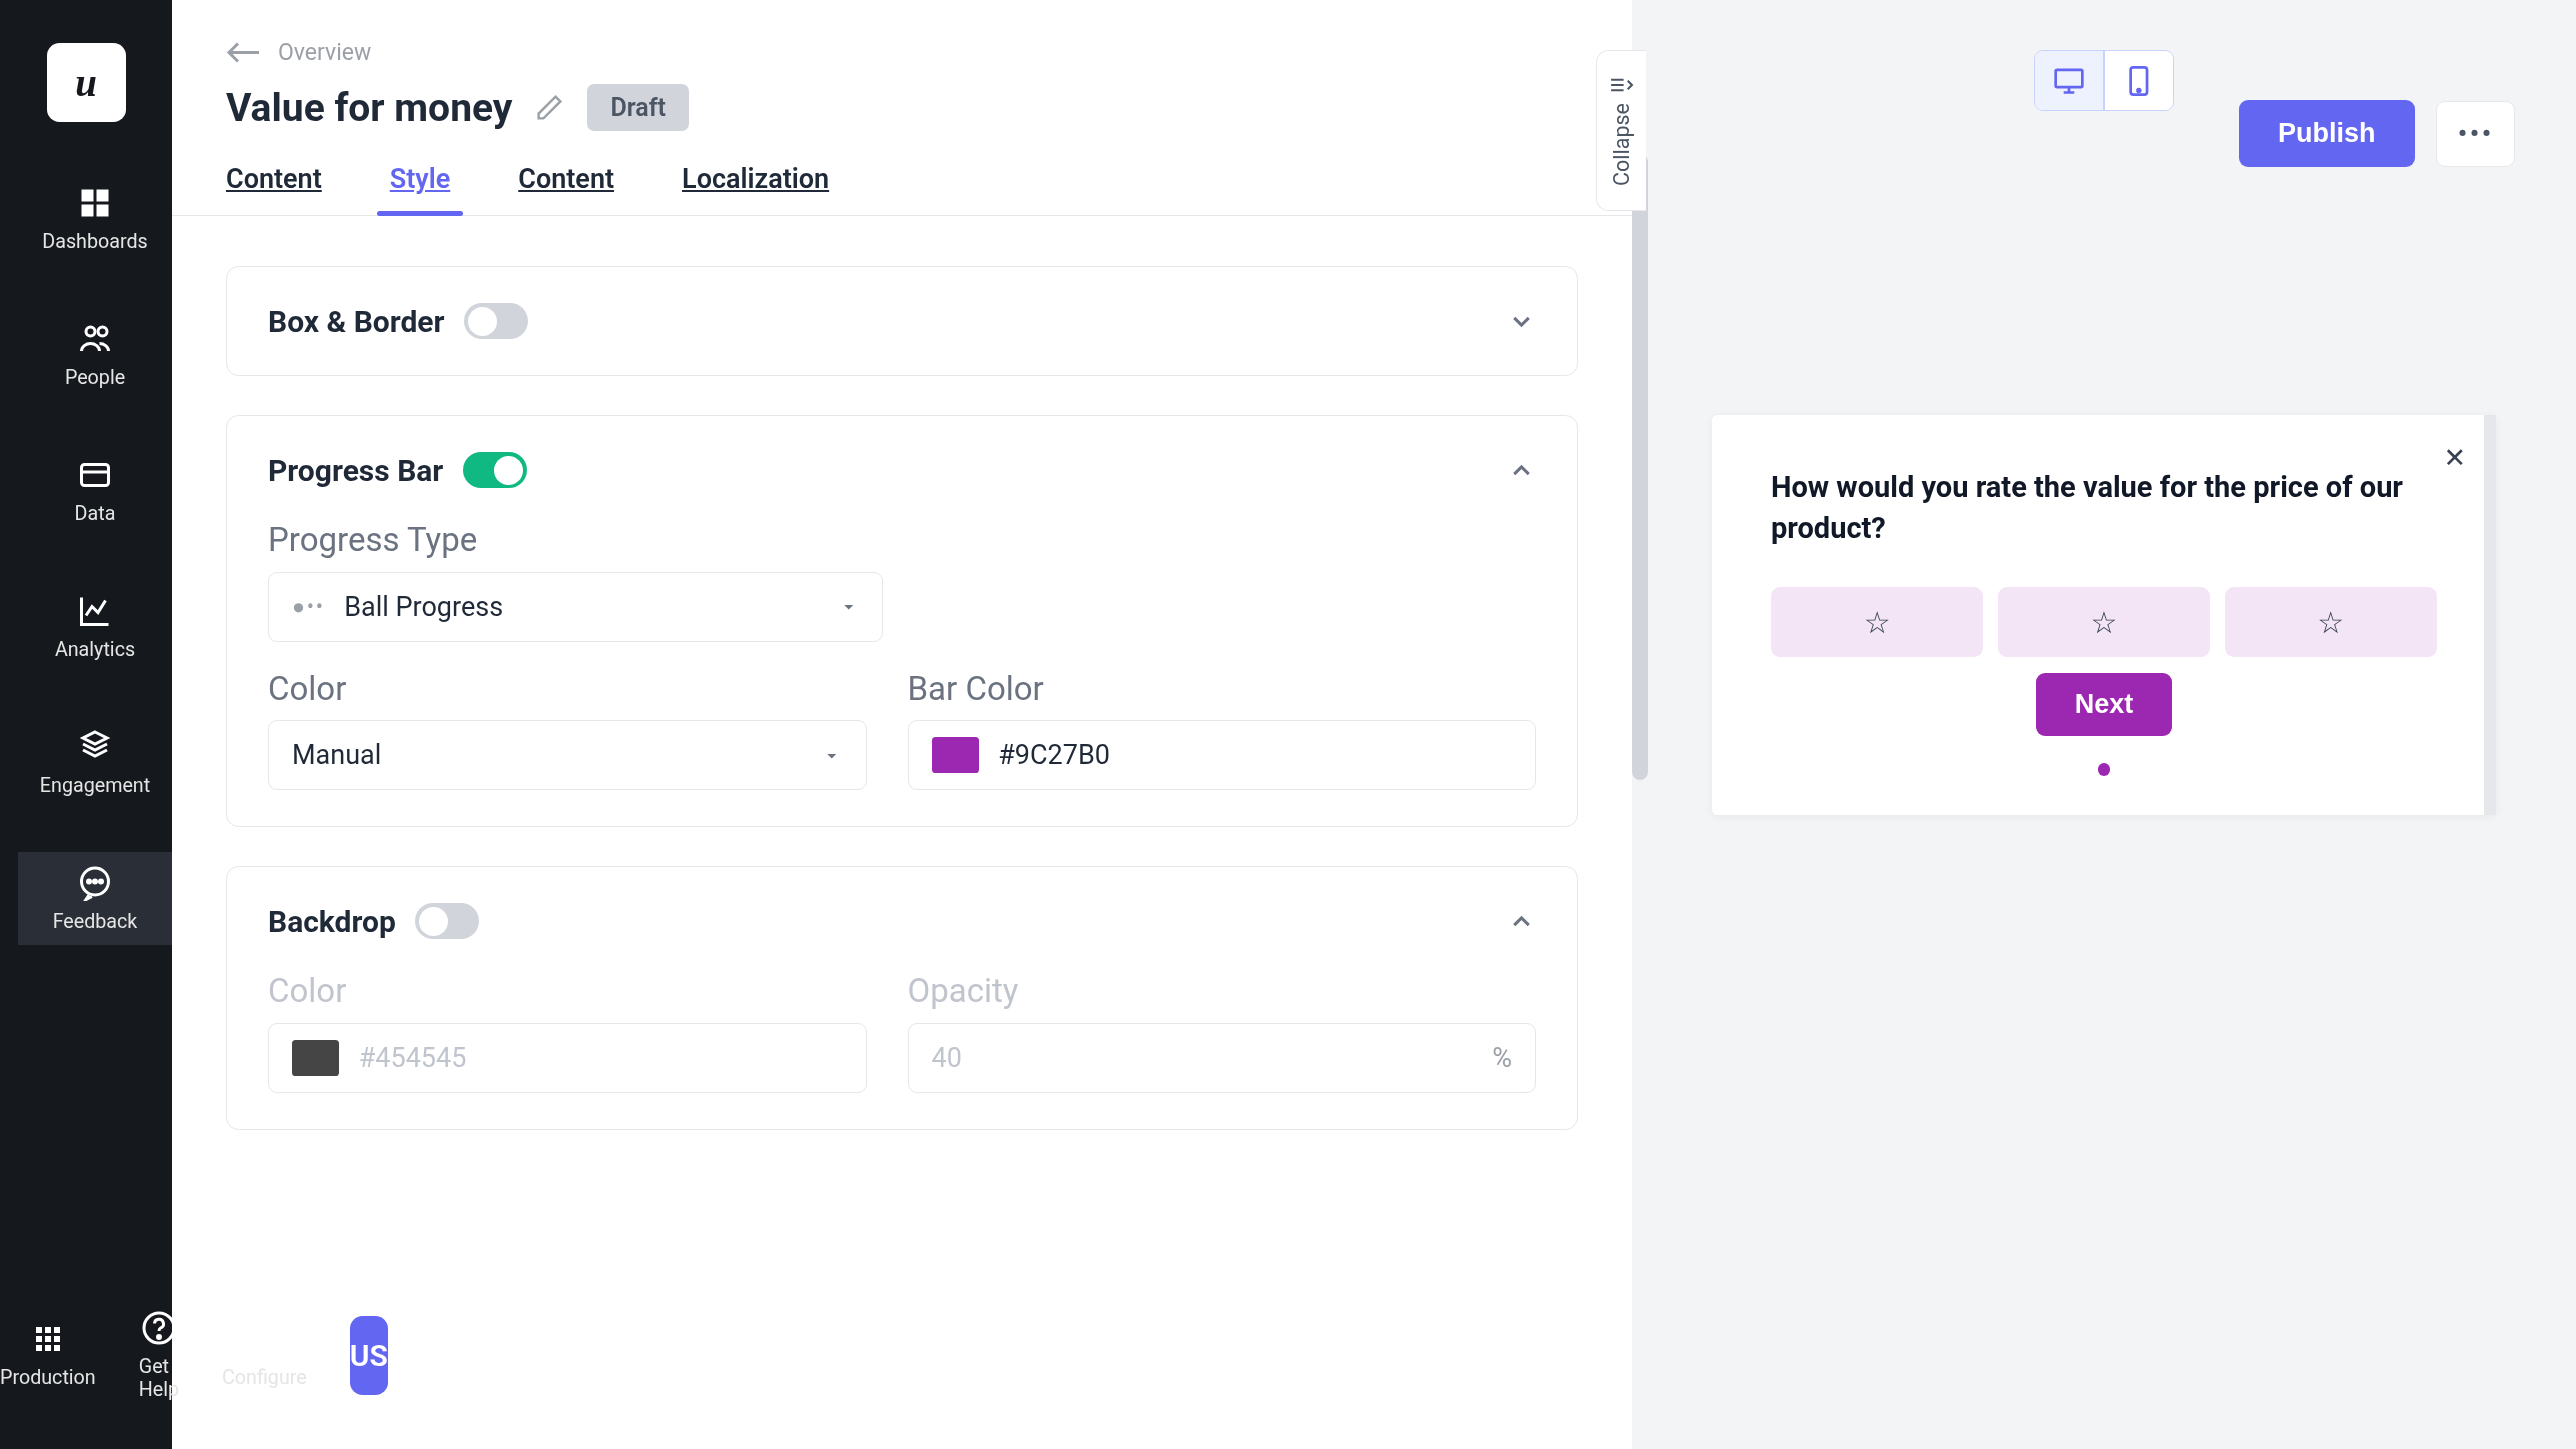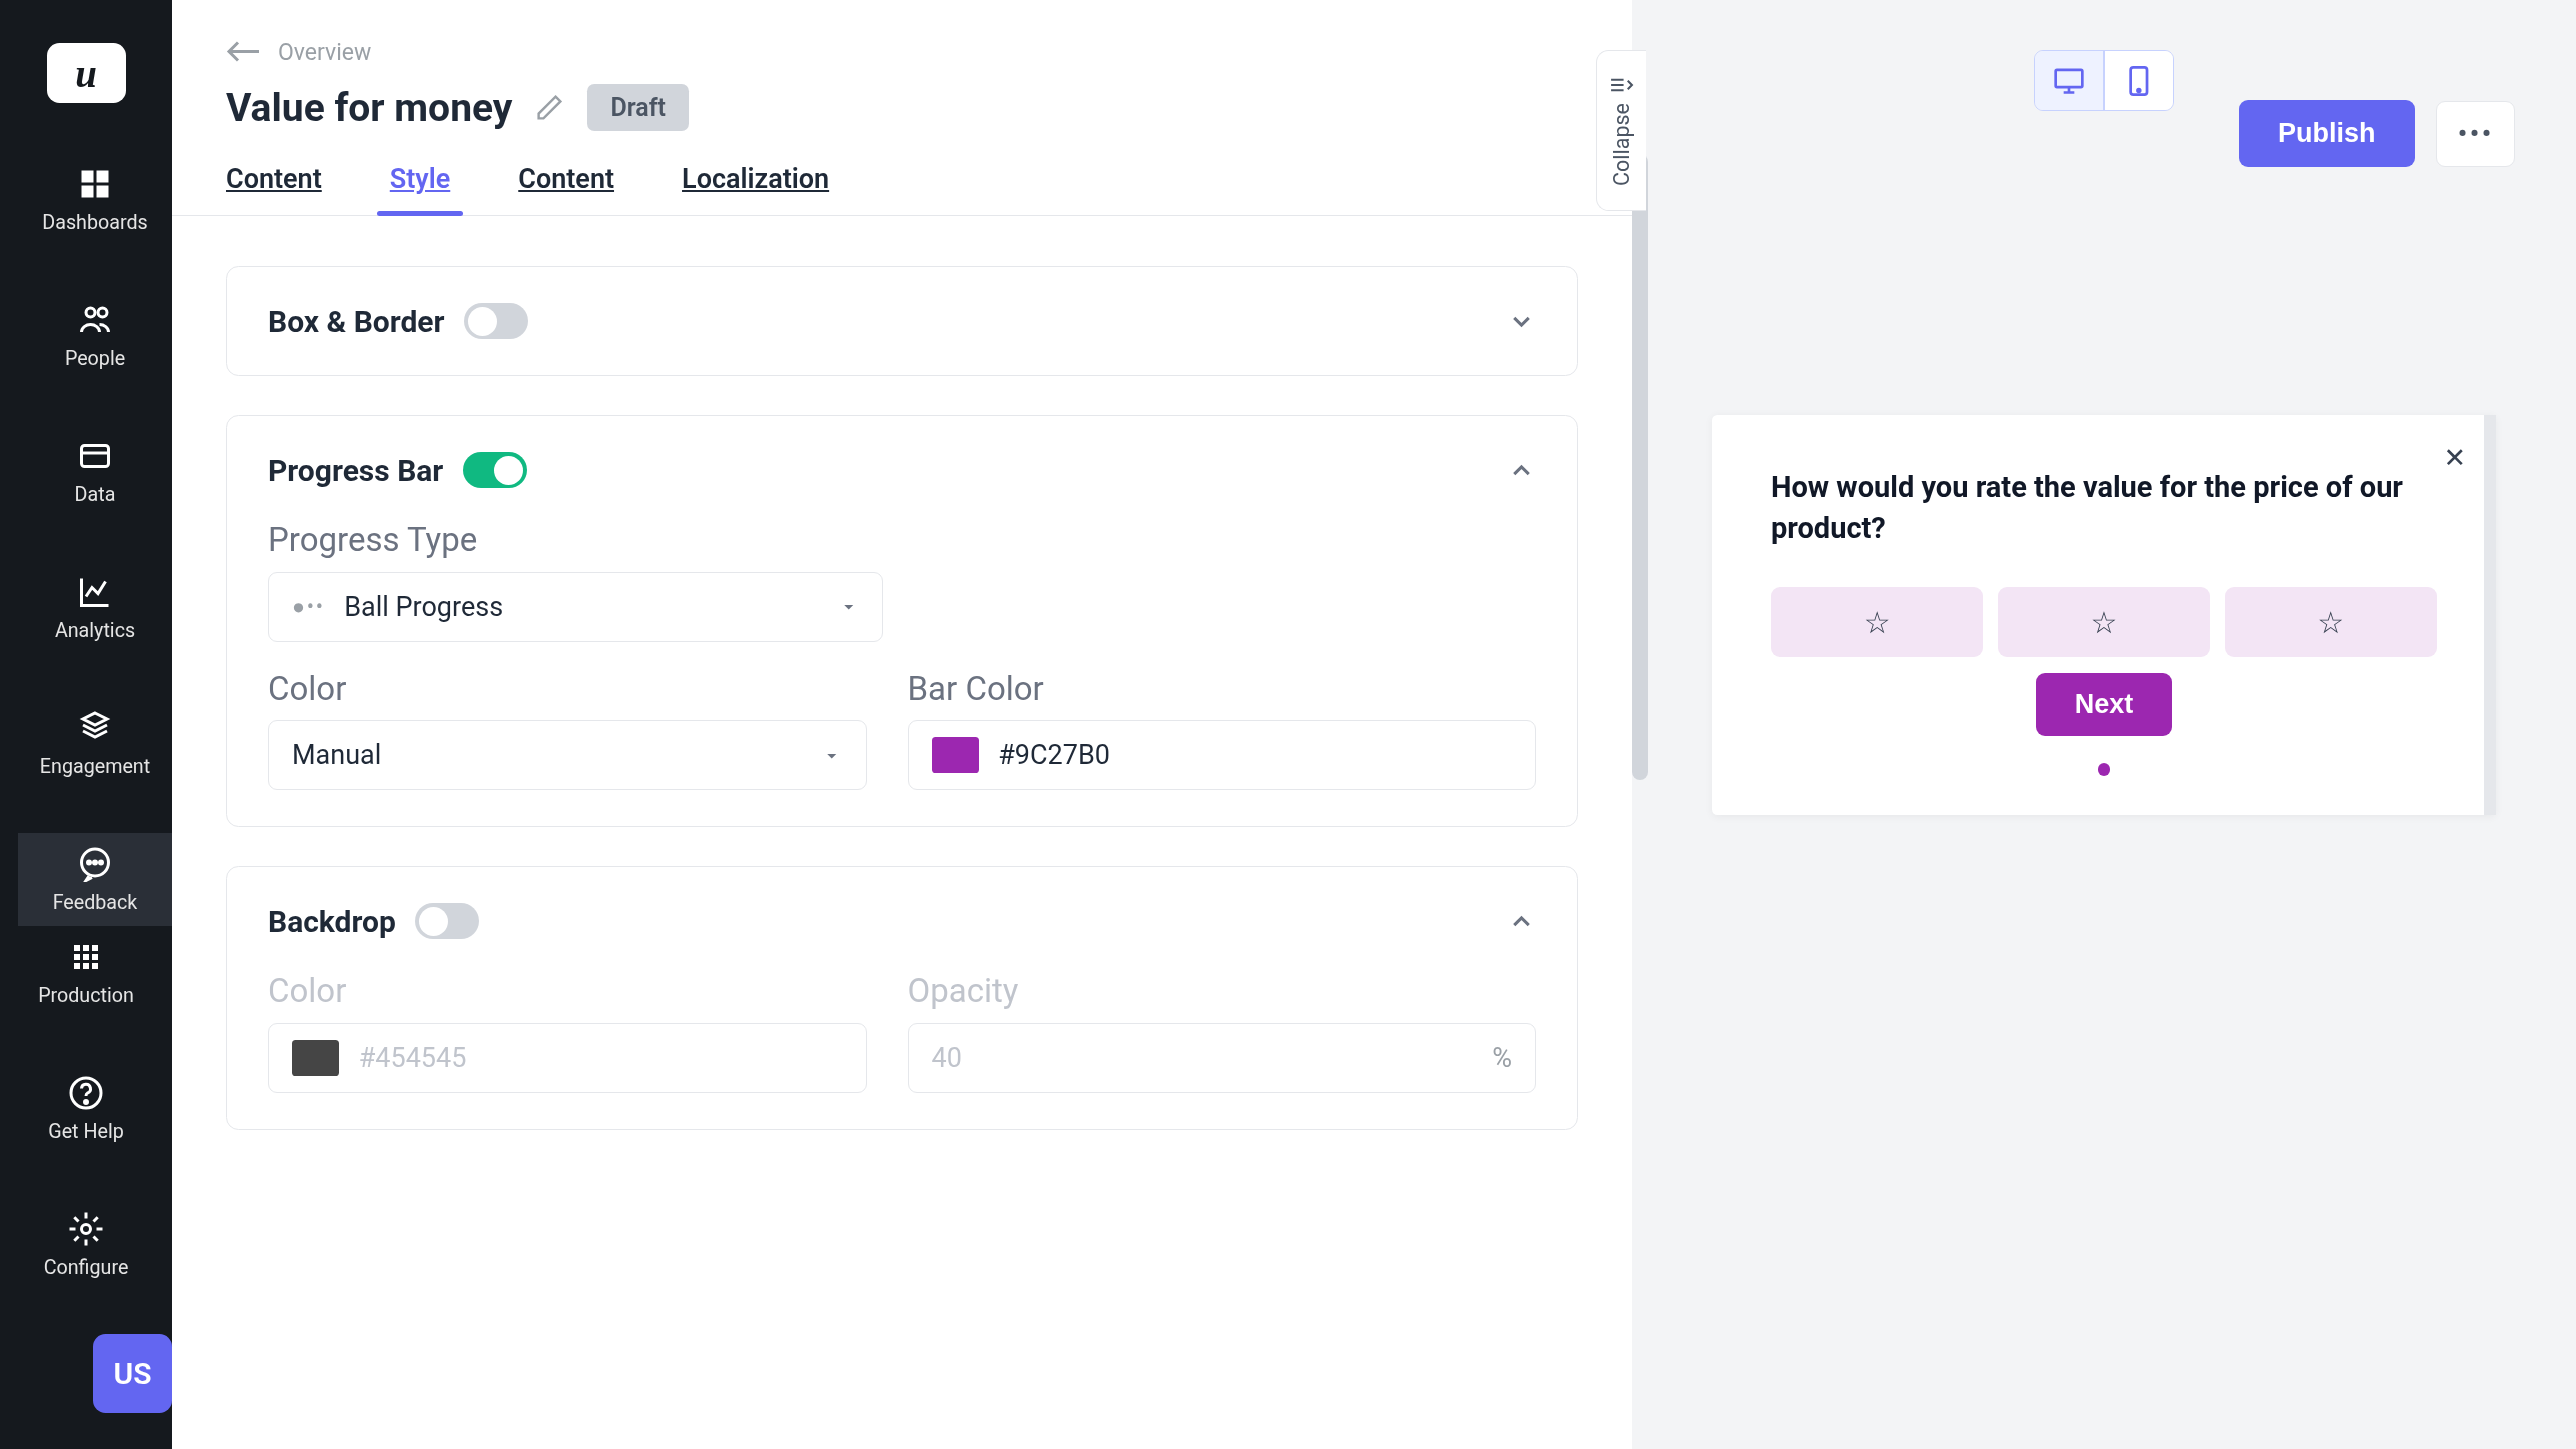--- a/index.html
+++ b/index.html
@@ -7,31 +7,31 @@
 
 .app { display: flex; height: 100%; }
 
 
 .sidebar { width: 172px; background: #15191e; color: #fff; display: flex; flex-direction: column; align-items: center; padding-top: 43px; }
 .logo { width: 79px; height: 79px; background: #fff; border-radius: 12.5px; display: flex; align-items: center; justify-content: center; margin-bottom: 50px; font-family: Georgia, serif; font-style: italic; font-weight: bold; font-size: 39px; color: #15191e; }
 .nav-items { display: flex; flex-direction: column; align-items: center; width: 100%; gap: 43px; padding-left: 18px; }
 .nav-item { display: flex; flex-direction: column; align-items: center; gap: 9px; color: #e5e5e5; cursor: pointer; font-size: 19.7px; width: 100%; padding: 12.5px 0; }
 .nav-item.active { background: #2a2f37; }
 .nav-icon { width: 36px; height: 36px; display: flex; align-items: center; justify-content: center; }
-.nav-bottom { margin-top: auto; display: flex; flex-direction: column; align-items: flex-end; gap: 43px; margin-bottom: 36px; width: 100%; }
+.nav-bottom { margin-top: auto; display: flex; flex-direction: row; align-items: center; gap: 43px; margin-bottom: 36px; width: 100%; }
 .avatar-badge { width: 79px; height: 79px; background: #6366f1; border-radius: 12.5px; display: flex; align-items: center; justify-content: center; font-size: 30px; font-weight: 600; color: #fff; }
 
 
 .main { flex: 1; display: flex; }
 
 .editor-col { width: 1460px; display: flex; flex-direction: column; }
 
 
 .header { padding: 39px 54px 0 54px; }
-.breadcrumb { display: flex; align-items: flex-start; gap: 16px; color: #9aa0a6; font-size: 23px; margin-bottom: 18px; cursor: pointer; }
+.breadcrumb { display: flex; align-items: center; gap: 16px; color: #9aa0a6; font-size: 23px; margin-bottom: 18px; cursor: pointer; }
 .title-row { display: flex; align-items: center; gap: 23px; margin-bottom: 32px; }
 .title { font-size: 39px; font-weight: 700; color: #1f2937; }
 .edit-icon { color: #9aa0a6; cursor: pointer; }
 .draft-badge { background: #d1d5db; color: #4b5563; padding: 9px 23px; border-radius: 7.2px; font-size: 25px; font-weight: 600; }
 
 .tabs { display: flex; gap: 68px; }
 .tab { font-size: 27px; font-weight: 600; color: #1f2937; padding-bottom: 19.7px; cursor: pointer; position: relative; text-decoration: underline; }
 .tab.active { color: #6366f1; }
 .tab.active::after { content: ""; position: absolute; bottom: -1.8px; left: -12.5px; right: -12.5px; height: 5.4px; background: #6366f1; border-radius: 2.7px; }
 

